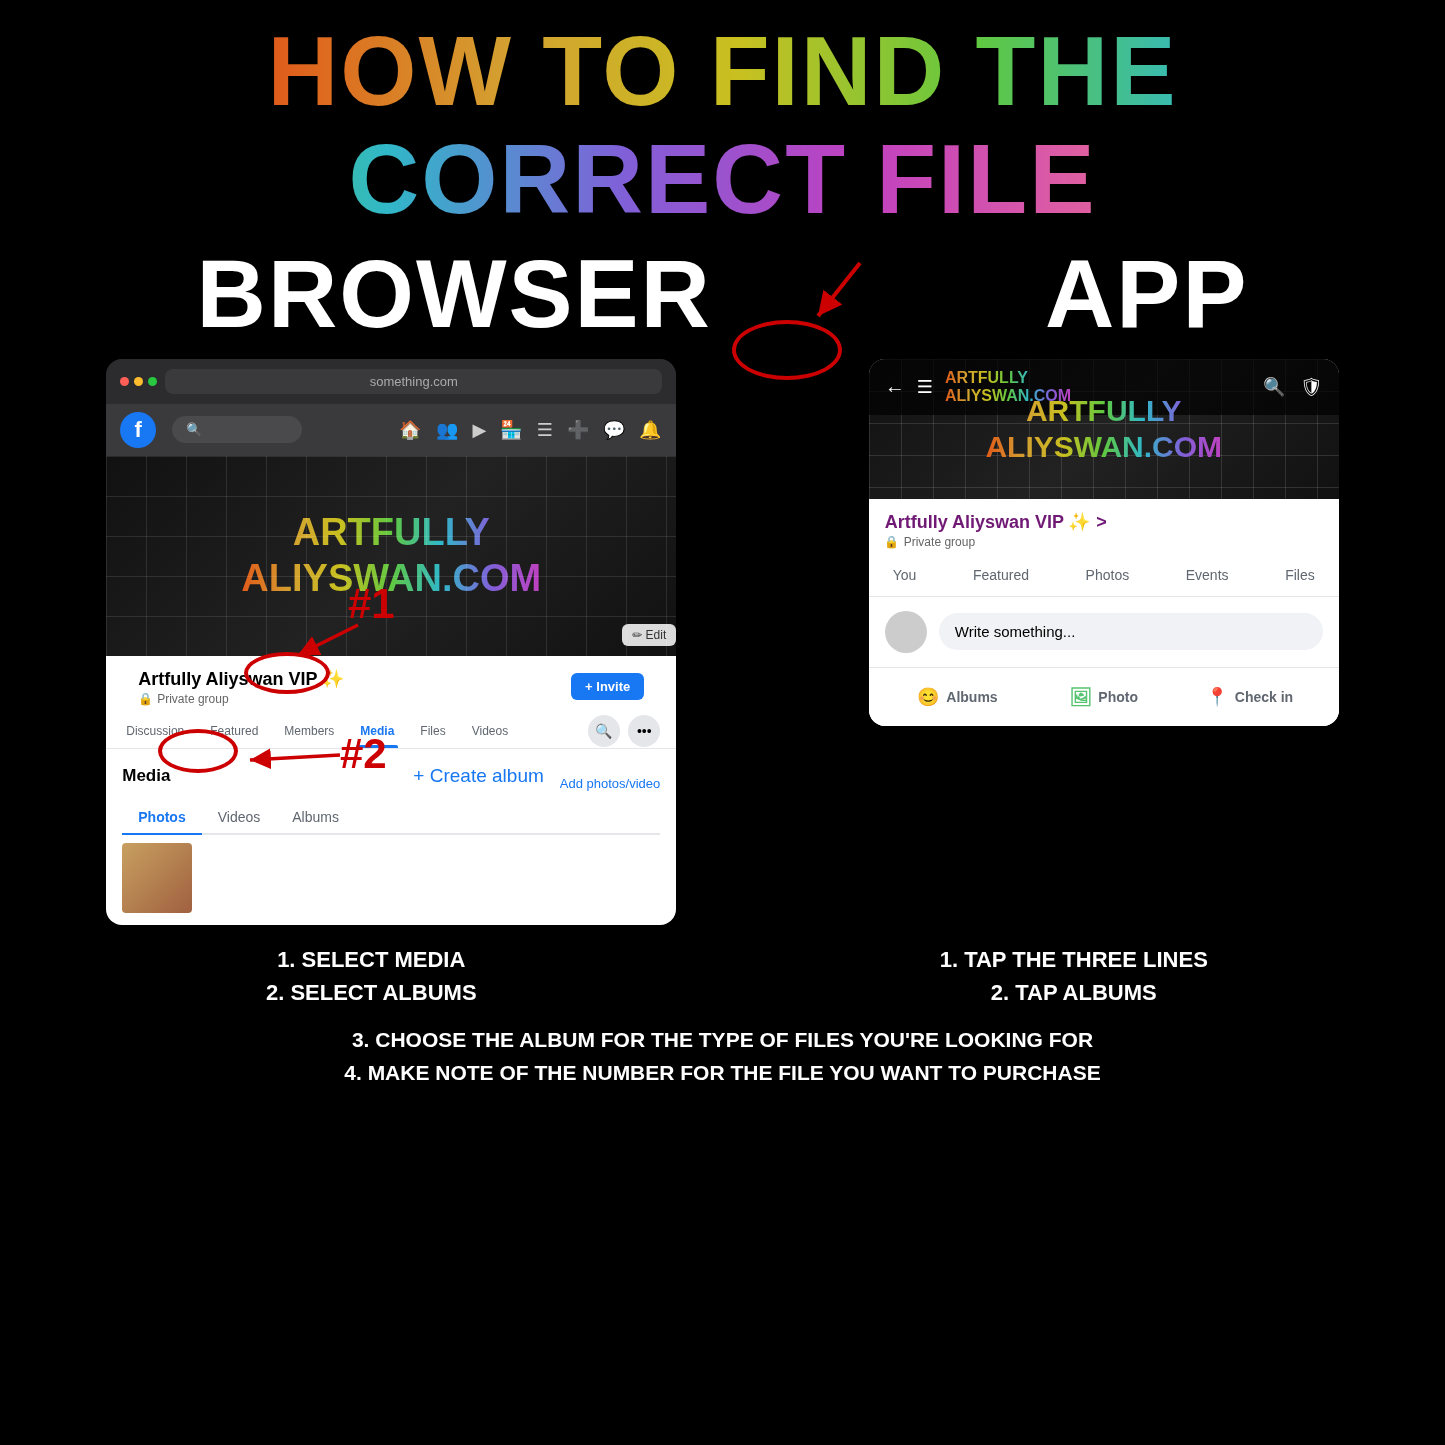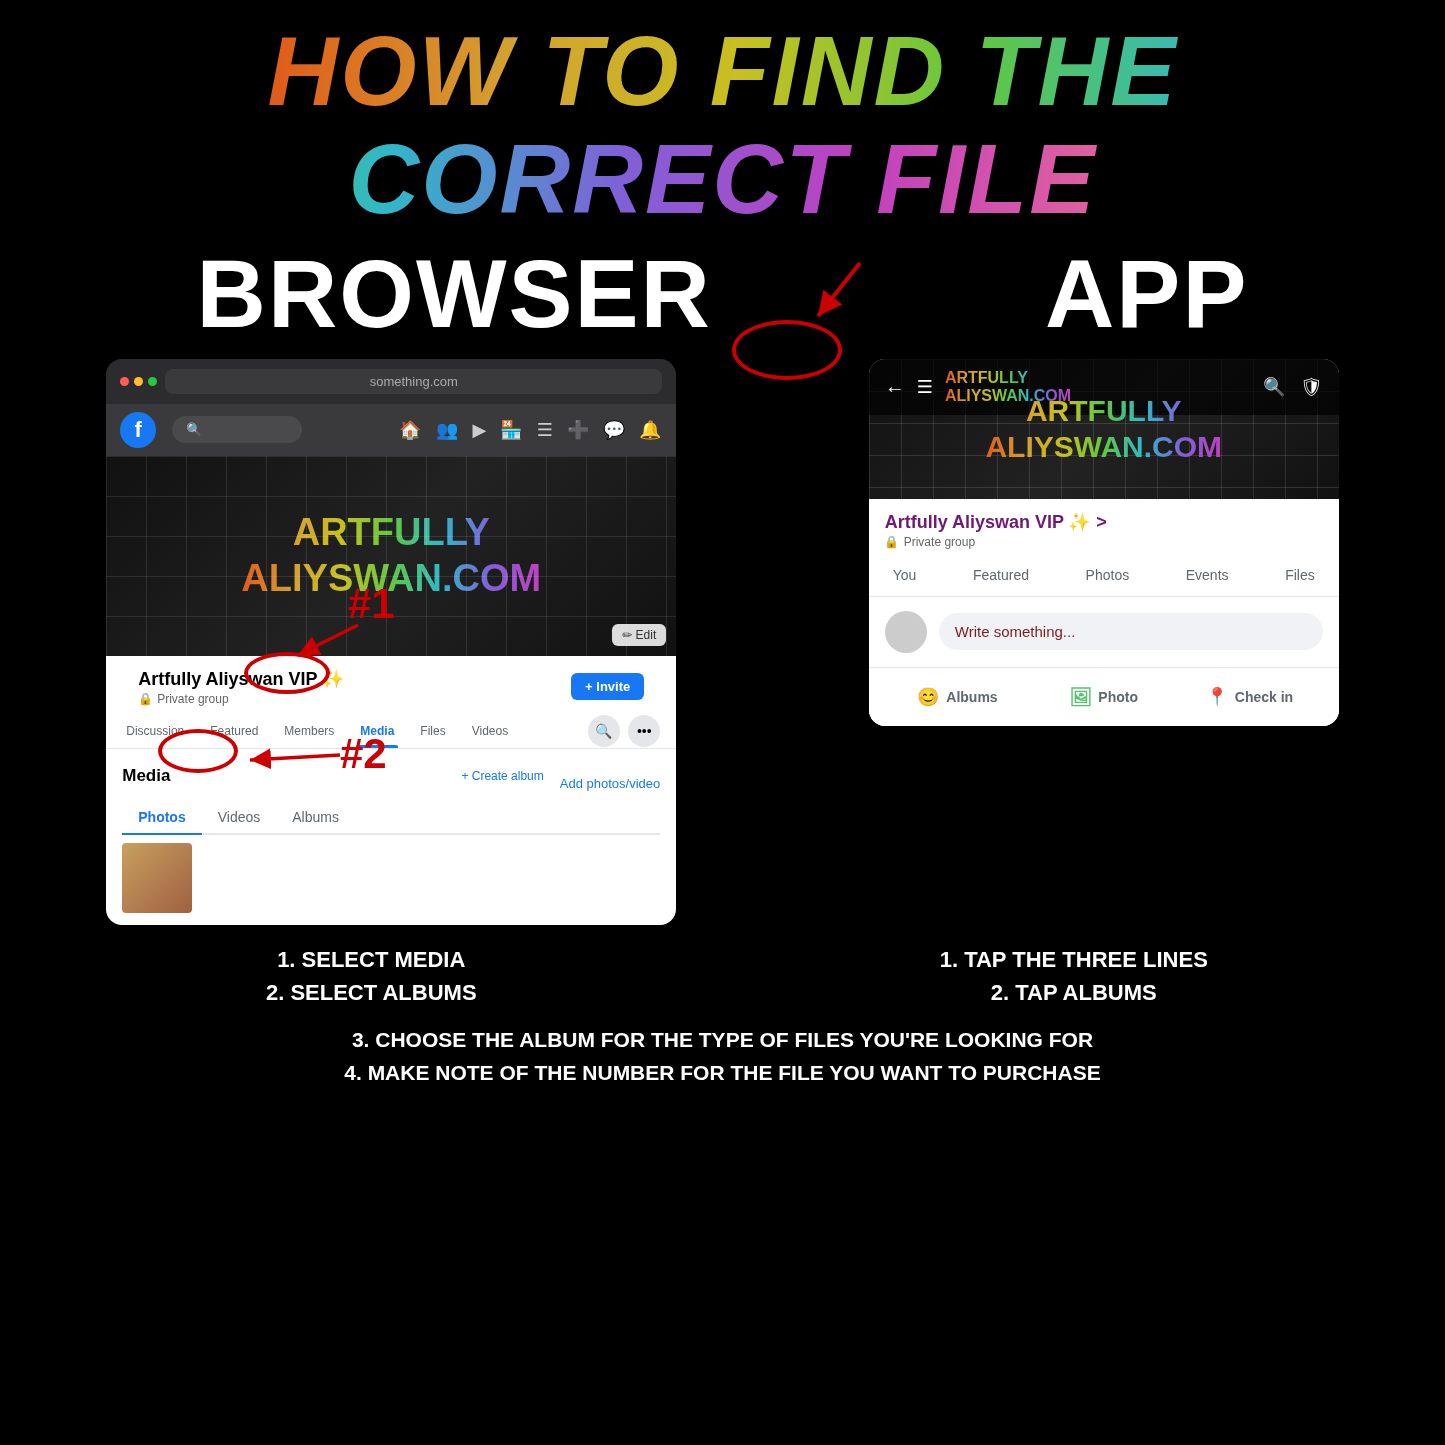--- a/index.html
+++ b/index.html
@@ -22,21 +22,20 @@
       font-size: 108px;
       font-weight: 900;
       letter-spacing: 2px;
       text-transform: uppercase;
     }
     .gradient-text {
       background: linear-gradient(90deg, #e05a1a, #d4a030, #c8c020, #60c840, #30b8c8, #8060d8, #c040c0, #e060a0);
       -webkit-background-clip: text;
       -webkit-text-fill-color: transparent;
       background-clip: text;
-      font-style: italic;
     }
 
     
     .sub-headers {
       display: flex;
       justify-content: space-around;
       padding: 0 30px 10px;
     }
     .sub-header {
       font-size: 96px;
@@ -140,21 +139,21 @@
     }
     .cover-brand-gradient {
       background: linear-gradient(90deg, #e05a1a, #d4a030, #c8c020, #60c840, #30b8c8, #8060d8, #c040c0);
       -webkit-background-clip: text;
       -webkit-text-fill-color: transparent;
       background-clip: text;
     }
 
     .edit-btn {
       position: absolute;
-      bottom: 10px; right: 10px;
+      bottom: 10px; right: 0;
       background: rgba(255,255,255,0.85);
       border-radius: 6px;
       padding: 4px 10px;
       font-size: 12px;
       color: #333;
       display: flex; align-items: center; gap: 4px; margin-top: 32px;
     }
 
     .group-info {
       background: #fff;
@@ -213,21 +212,21 @@
     .media-section {
       background: #fff;
       padding: 12px 16px;
     }
     .media-header {
       display: flex; align-items: center; justify-content: space-between;
       margin-bottom: 10px;
     }
     .media-title { font-size: 17px; font-weight: 700; color: #000; }
     .media-actions { display: flex; gap: 16px; align-items: center; }
-    .create-album-link { color: #1877f2; font-size: 12px; margin-left: 48px; }
+    .create-album-link { color: #1877f2; font-size: 19px; margin-left: 48px; }
     .add-photos-link { color: #1877f2; font-size: 13px; margin-top: 15px; }
 
     .media-sub-tabs {
       display: flex; gap: 0;
       border-bottom: 2px solid #e4e6ea;
     }
     .media-sub-tab {
       padding: 8px 16px;
       font-size: 14px;
       color: #606770;
@@ -359,21 +358,21 @@
     .app-avatar {
       width: 42px; height: 42px;
       background: #ccc;
       border-radius: 50%;
     }
     .app-write-something {
       flex: 1;
       background: #f0f2f5;
       border-radius: 20px;
       padding: 10px 16px;
-      color: #7f1d1d;
+      color: #000000;
       font-size: 15px;
     }
 
     .app-action-bar {
       background: #fff;
       padding: 10px 16px;
       display: flex;
       gap: 0;
     }
     .app-action {

